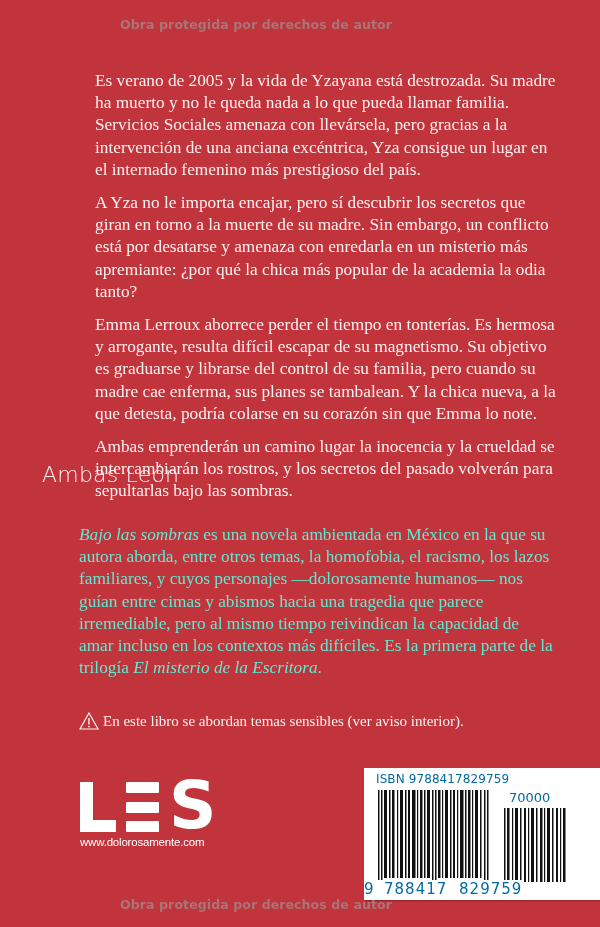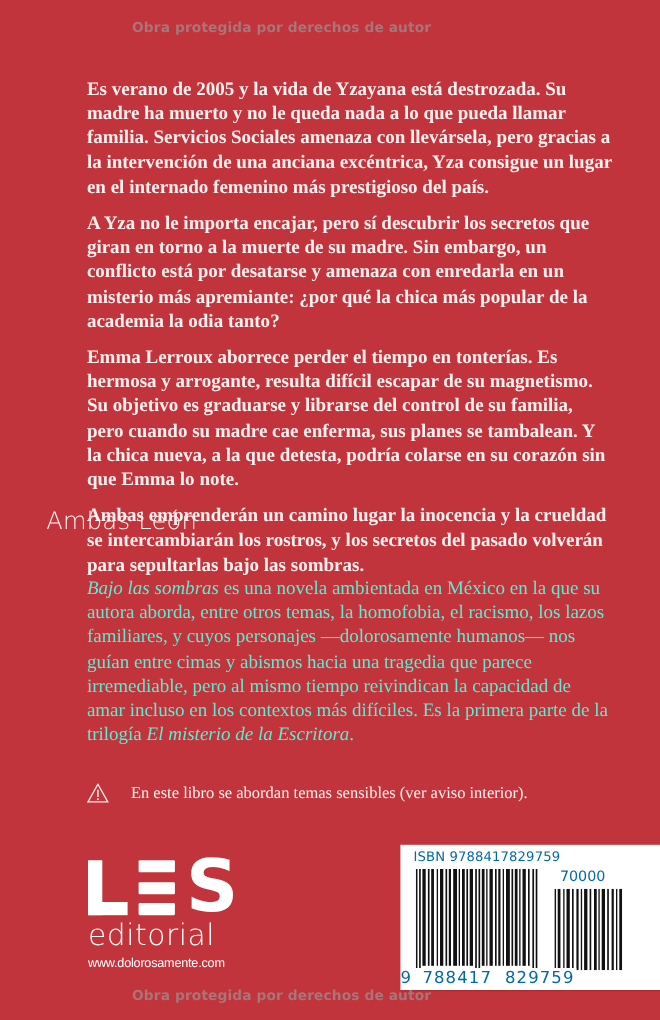--- a/index.html
+++ b/index.html
@@ -14,39 +14,39 @@
       font-family:"DejaVu Sans", sans-serif; font-weight:bold;
       font-size:12.5px; color:#a8757a; letter-spacing:0.1px;
     }
     .wm-top { top:17px; }
     .wm-bottom { top:897px; }
     .synopsis {
       position:absolute; left:79px; top:70px; width:478px;
       font-family:"Liberation Serif", serif;
       font-size:17.3px; line-height:22.2px; color:#fdf0f0;
     }
-    .synopsis p { margin:0 0 11px 0;font-weight:bold; }
+    .synopsis p { margin:0 0 11px 16px; }
     .author {
       position:absolute; left:42px; top:462px;
       font-family:"DejaVu Sans", sans-serif; font-weight:300;
       font-size:22px; color:#fdf0f0; letter-spacing:0.2px;
     }
     .about {
       position:absolute; left:79px; top:524px; width:478px;
       font-family:"Liberation Serif", serif;
       font-size:17.3px; line-height:22.2px; color:#5eead4;
     }
     .about p { margin:0; }
     .about i { font-style:italic; }
     .credits {
       position:absolute; left:79px; top:708px; width:480px;
       font-family:"Liberation Serif", serif; font-size:15px; color:#fdf0f0;
     }
     .credit-line { height:22px; line-height:22px; }
-    .warning-line { display:flex; align-items:center; gap:20px; margin-top:4px; }
+    .warning-line { display:flex; align-items:center; gap:4px; margin-top:4px; }
     .warn-icon { width:20px; height:18px; display:inline-block; }
     .logo {
       position:absolute; left:80px; top:778px; width:140px;
       color:#ffffff;
     }
     .logo-les { display:flex; align-items:flex-end; gap:10px; height:54px; }
     .logo-L { width:36px; height:50px; position:relative; }
     .logo-L::before { content:""; position:absolute; left:0; top:0; width:13px; height:50px; background:#fff; }
     .logo-L::after { content:""; position:absolute; left:0; bottom:0; width:36px; height:12px; background:#fff; }
     .logo-E { width:33px; height:50px; display:flex; flex-direction:column; justify-content:space-between; }
@@ -100,21 +100,20 @@
 <div class="logo">
   <div class="logo-les">
     <div class="logo-L"></div>
     <div class="logo-E">
         <span></span>
         <span></span>
         <span></span>
       </div>
     <div class="logo-S">S</div>
   </div>
-  <div class="logo-editorial">editorial</div>
   <div class="logo-url">www.dolorosamente.com</div>
 </div>
 
 <div class="barcode-box">
   <div class="isbn-label">ISBN 9788417829759</div>
   <svg class="bars-main" viewBox="0 0 112 98" preserveAspectRatio="none">
     <g fill="#111">
       <rect x="0" y="0" width="1.5" height="98"></rect>
         <rect x="3" y="0" width="1.5" height="98"></rect>
       <rect x="6" y="0" width="3" height="88"></rect>

